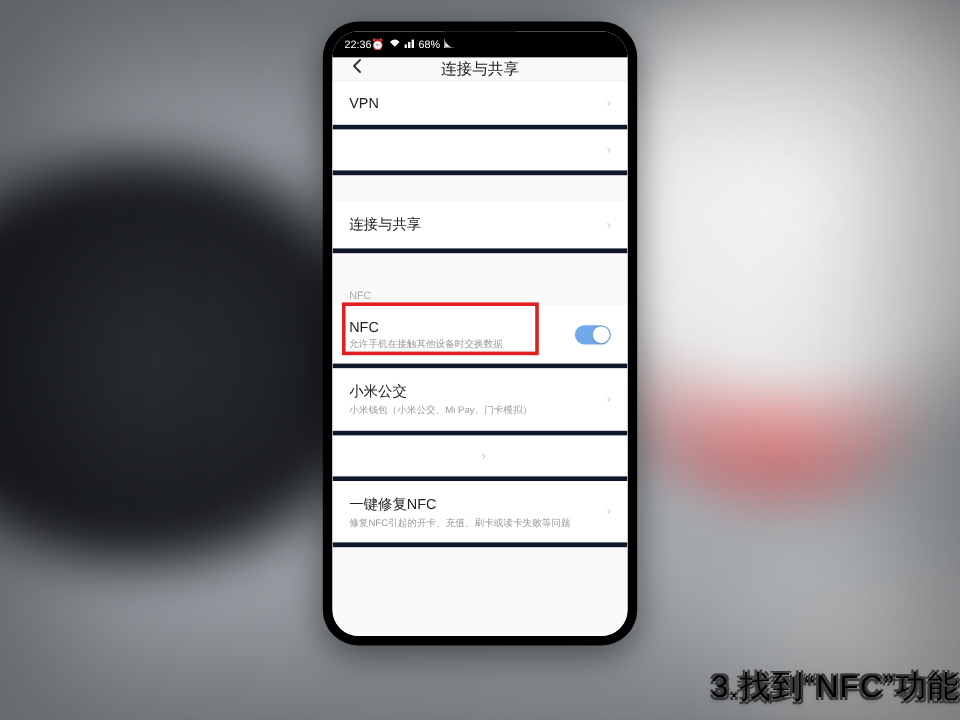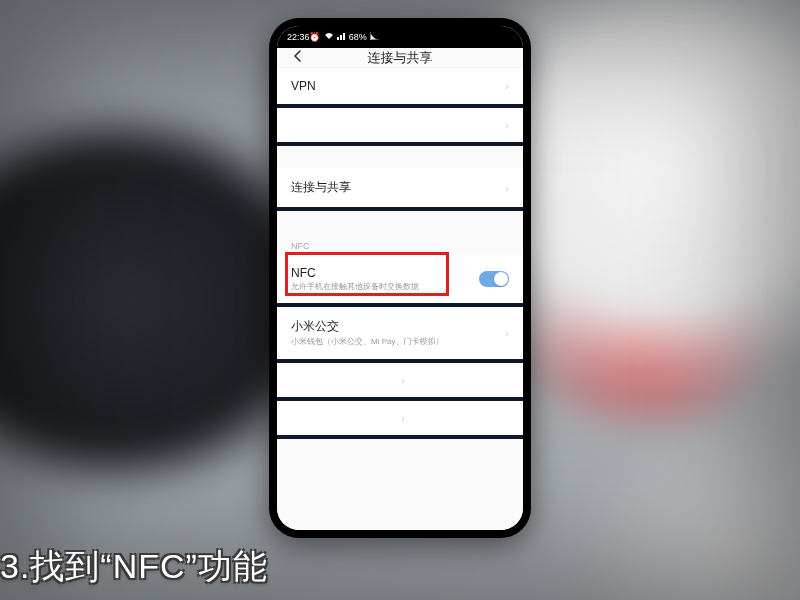--- a/index.html
+++ b/index.html
@@ -111,24 +111,24 @@
   .toggle.on::after { left: auto; right: 1px; background:#fff; }
   .highlight {
     position: absolute;
     border: 3px solid #e02020;
     pointer-events: none;
   }
   
   .caption {
     position: absolute;
     bottom: 10px; left: 0; right: 0;
-    text-align: left;
-    font-size: 34px;
+    text-align: right;
+    font-size: 26px;
     font-weight: 500;
-    color: #ffffff;
+    color: #000000;
     text-shadow:
       -2px -2px 0 #3a3a3a, 2px -2px 0 #3a3a3a,
       -2px  2px 0 #3a3a3a, 2px  2px 0 #3a3a3a,
        0 2px 4px rgba(0,0,0,0.4);
     letter-spacing: 1px;
   }
 </style>
 </head>
 <body>
 
@@ -219,20 +219,24 @@
           <div class="sub">小米钱包（小米公交、Mi Pay、门卡模拟）</div>
         </div>
         <span class="chev">›</span>
       </div>
 
       <div class="row">
         <span class="chev">›</span>
       </div>
 
       <div class="row">
+        <div class="txt">
+          <div class="label">一键修复NFC</div>
+          <div class="sub">修复NFC引起的开卡、充值、刷卡或读卡失败等问题</div>
+        </div>
         <span class="chev">›</span>
       </div>
 
     </div>
   </div>
 </div>
 
 <div class="caption">3.找到“NFC”功能</div>
 
 </body></html>

